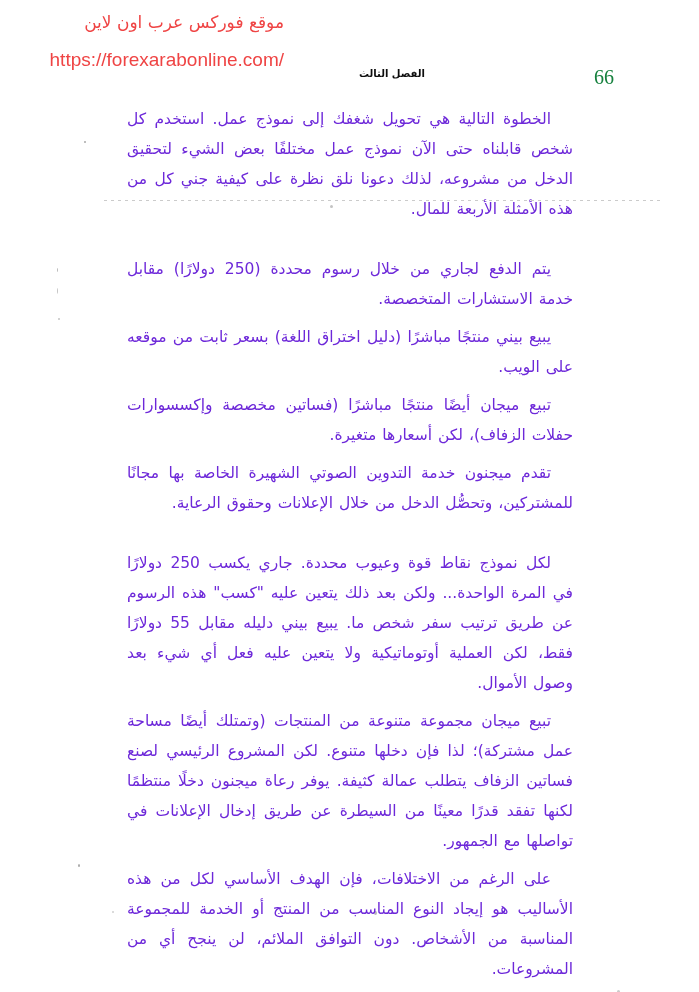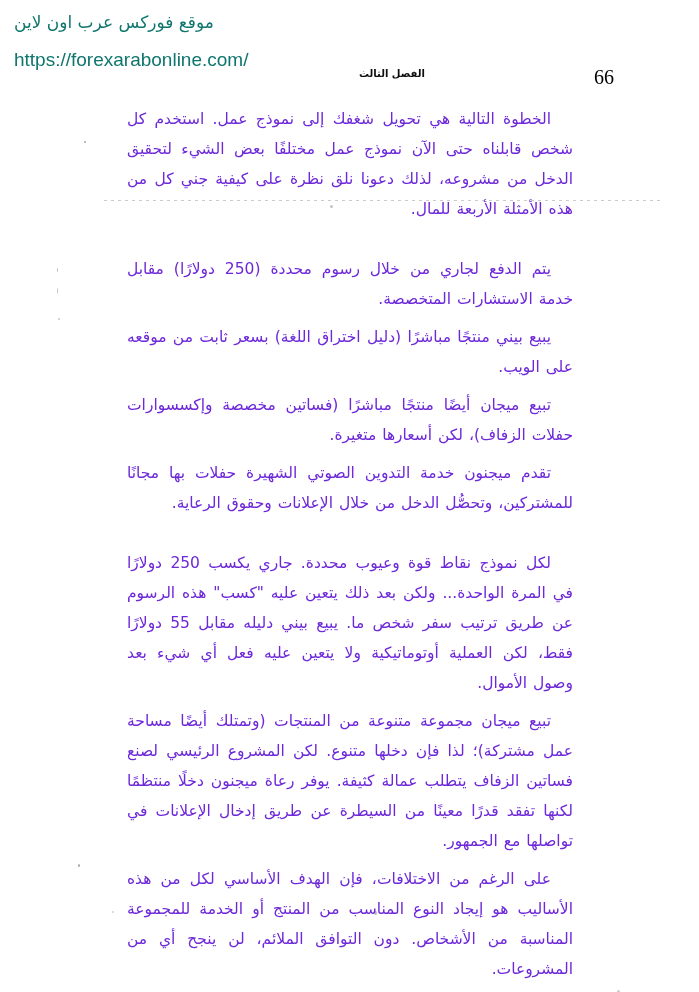--- a/index.html
+++ b/index.html
@@ -18,25 +18,25 @@
     background: #ffffff;
     overflow: hidden;
     box-sizing: border-box;
     color: #121212;
   }
 
   
   .watermark {
     position: absolute;
     top: 12px;
-    left: 14px;
+    left: 4px;
     width: 280px;
-    text-align: left;
+    text-align: right;
     line-height: 1.18;
-    color: #0f766e;
+    color: #ef4444;
   }
   .watermark .wm-ar {
     display: block;
     direction: rtl;
     font-size: 17px;
     font-family: "DejaVu Sans", "Liberation Sans", sans-serif;
     letter-spacing: 0px;
   }
   .watermark .wm-url {
     display: block;
@@ -63,21 +63,21 @@
     font-weight: bold;
     font-family: "DejaVu Sans", "Liberation Sans", sans-serif;
     color: #0d0d0d;
   }
   .running-head .folio {
     position: absolute;
     right: 85px;
     top: -2px;
     font-size: 20px;
     font-family: "Liberation Serif", "DejaVu Serif", serif;
-    color: #000000;
+    color: #15803d;
   }
 
   
   .column {
     position: absolute;
     top: 104px;
     right: 126px;
     width: 446px;
     direction: rtl;
     text-align: justify;
@@ -161,21 +161,21 @@
     <div class="gap-sm"></div>
 
     <p class="para indent">يبيع بيني منتجًا مباشرًا (دليل اختراق اللغة) بسعر ثابت من موقعه على الويب.</p>
 
     <div class="gap-sm"></div>
 
     <p class="para indent">تبيع ميجان أيضًا منتجًا مباشرًا (فساتين مخصصة وإكسسوارات حفلات الزفاف)، لكن أسعارها متغيرة.</p>
 
     <div class="gap-sm"></div>
 
-    <p class="para indent">تقدم ميجنون خدمة التدوين الصوتي الشهيرة حفلات بها مجانًا للمشتركين، وتحصُّل الدخل من خلال الإعلانات وحقوق الرعاية.</p>
+    <p class="para indent">تقدم ميجنون خدمة التدوين الصوتي الشهيرة الخاصة بها مجانًا للمشتركين، وتحصُّل الدخل من خلال الإعلانات وحقوق الرعاية.</p>
 
     <div class="gap-lg"></div>
 
     <p class="para indent">لكل نموذج نقاط قوة وعيوب محددة. جاري يكسب 250 دولارًا في المرة الواحدة... ولكن بعد ذلك يتعين عليه "كسب" هذه الرسوم عن طريق ترتيب سفر شخص ما. يبيع بيني دليله مقابل 55 دولارًا فقط، لكن العملية أوتوماتيكية ولا يتعين عليه فعل أي شيء بعد وصول الأموال.</p>
 
     <div class="gap-sm"></div>
 
     <p class="para indent">تبيع ميجان مجموعة متنوعة من المنتجات (وتمتلك أيضًا مساحة عمل مشتركة)؛ لذا فإن دخلها متنوع. لكن المشروع الرئيسي لصنع فساتين الزفاف يتطلب عمالة كثيفة. يوفر رعاة ميجنون دخلًا منتظمًا لكنها تفقد قدرًا معينًا من السيطرة عن طريق إدخال الإعلانات في تواصلها مع الجمهور.</p>
 
     <div class="gap-sm"></div>

